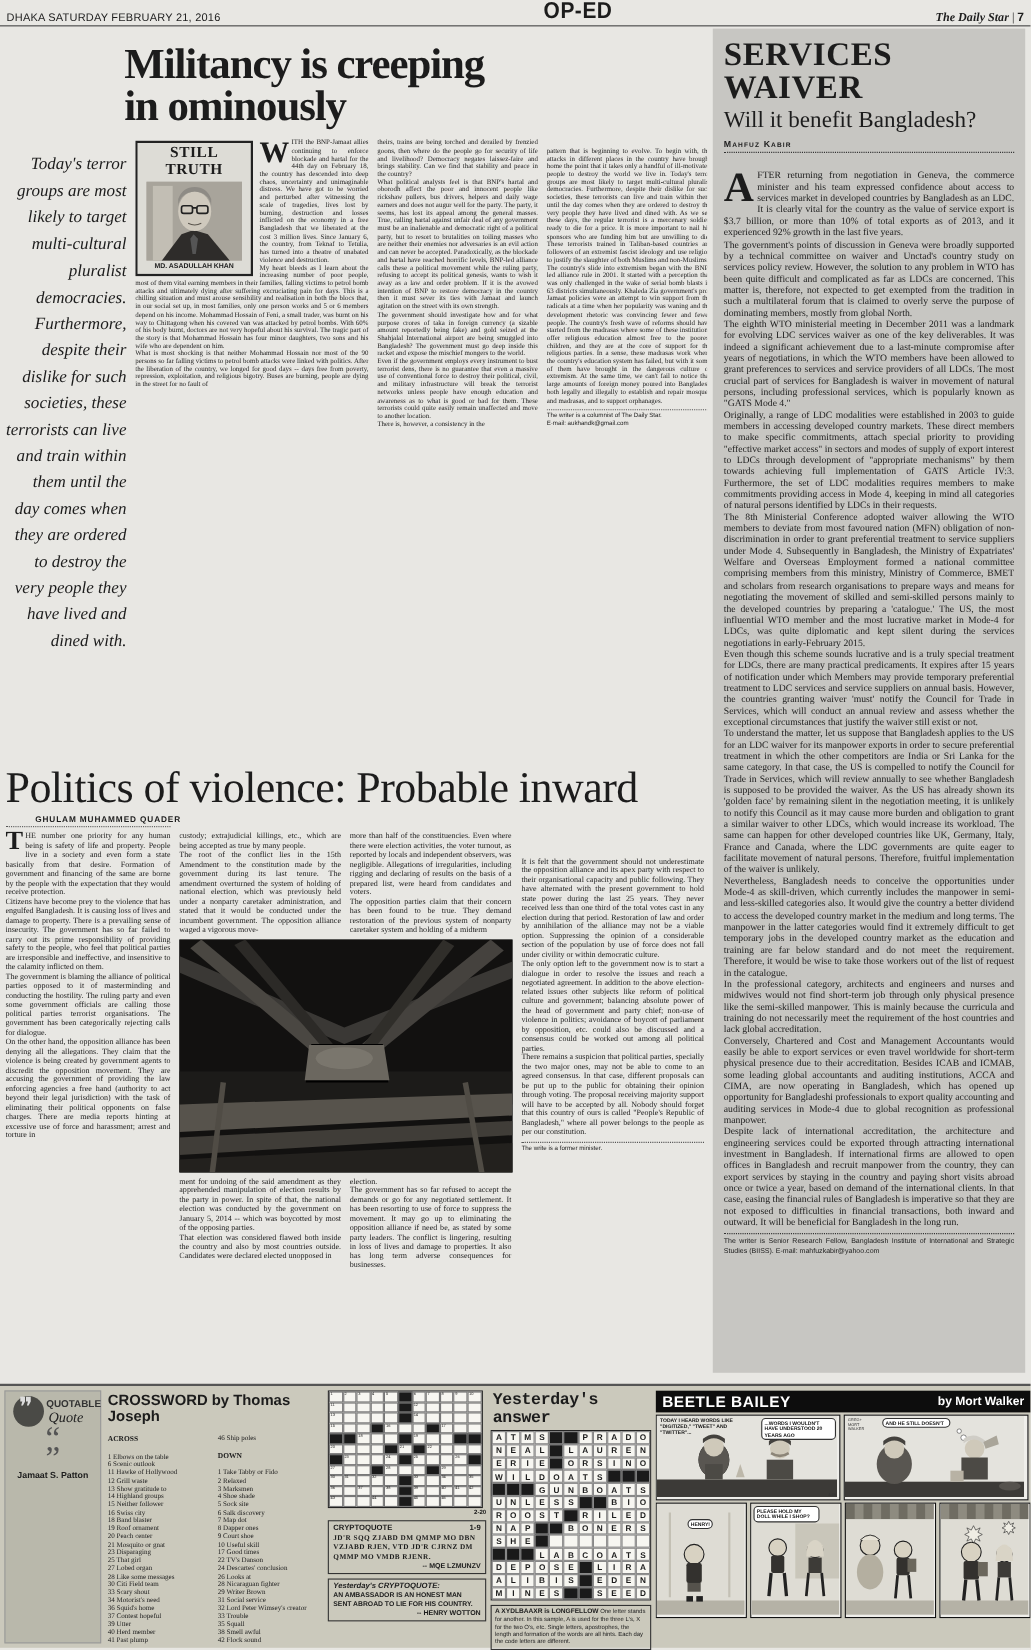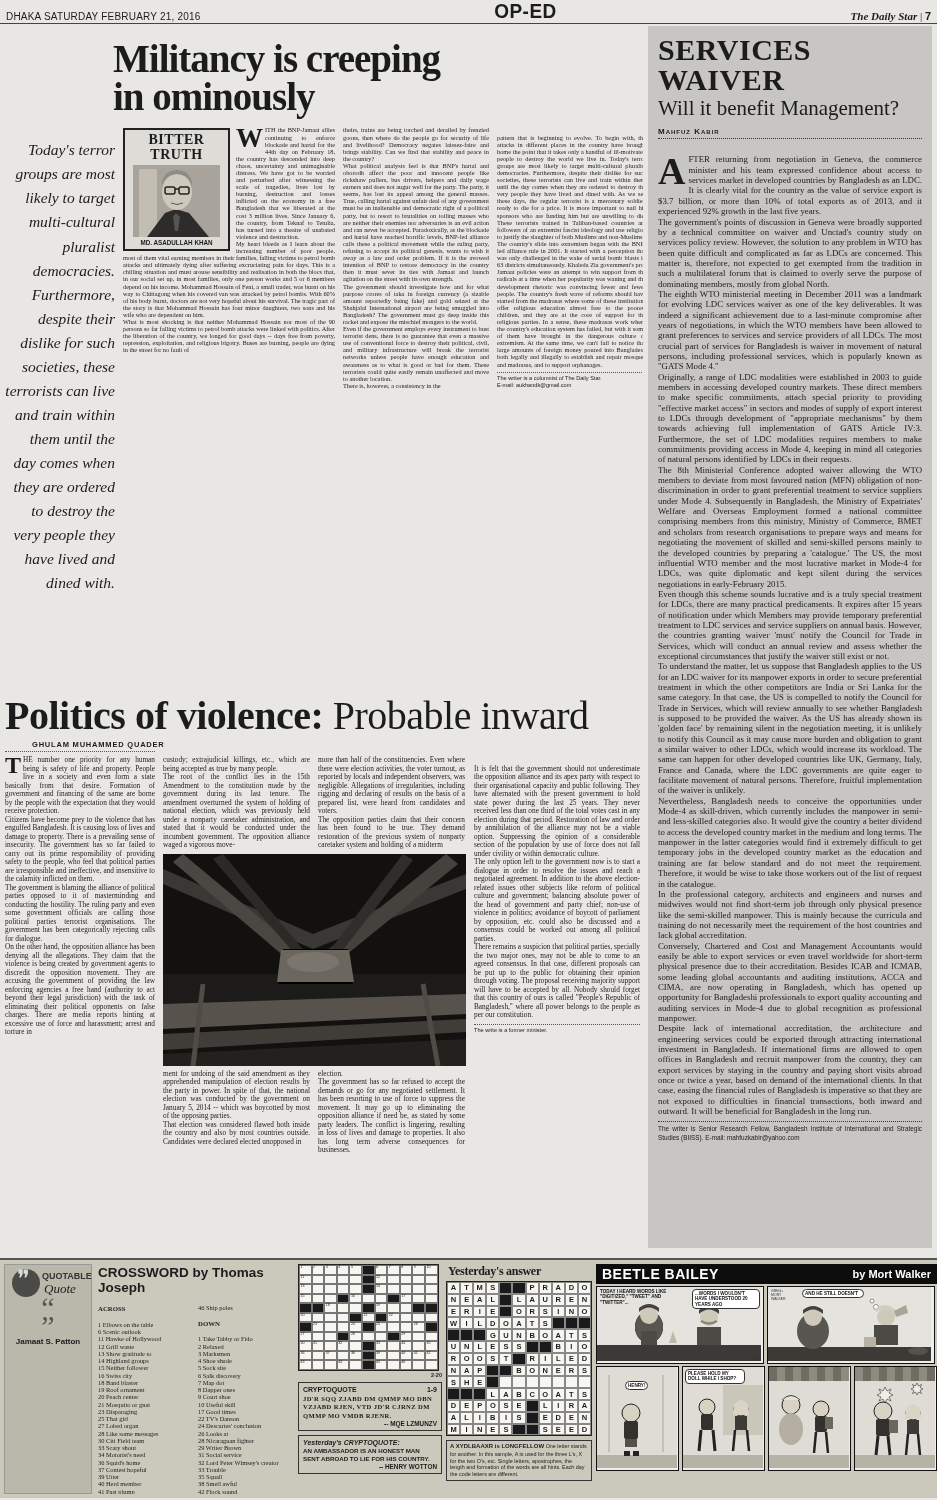--- a/index.html
+++ b/index.html
@@ -24,31 +24,31 @@
   .mcol2{width:146px;}
   .mcol3{width:149px;}
   .bitter{float:left;width:97px;border:2px solid #222;background:#dddcd6;padding:3px;margin:2px 6px 3px 0;text-align:center;}
   .bitter .bt{font-size:14px;font-weight:bold;line-height:1.05;letter-spacing:.5px;}
   .bitter .nm{font-size:6.3px;font-weight:bold;font-family:"Liberation Sans",sans-serif;margin-top:2px;}
   .dropcap{float:left;font-size:27px;line-height:22px;font-weight:bold;padding:1px 2px 0 0;}
   .mil-c1-text{text-align:justify;white-space:pre-line;}
   .art-foot{border-top:1px dotted #555;margin-top:4px;padding-top:2px;font-family:"Liberation Sans",sans-serif;font-size:5.6px;line-height:1.25;white-space:pre-line;text-align:left;}
   
   .pol-headline{font-size:40px;line-height:1;padding:10px 0 4px 0;letter-spacing:-.5px;}
-  .pol-headline .hb{font-weight:bold;}
+  .pol-headline .hb{font-weight:normal;}
   .pol-byline{font-family:"Liberation Sans",sans-serif;font-size:7.5px;font-weight:bold;letter-spacing:.8px;margin-left:27px;}
   .dotted{border-bottom:1px dotted #555;width:150px;margin:2px 0 4px 0;}
   .pol-body{display:flex;gap:8px;height:488px;overflow:hidden;}
   .pcol{font-size:7.3px;line-height:8.5px;text-align:justify;white-space:pre-line;overflow:hidden;}
   .pcol1{width:150px;flex:none;white-space:normal;}
   .pmid{width:303px;flex:none;display:flex;flex-direction:column;}
   .prow{display:flex;gap:8px;}
   .prow .pcol{width:147px;}
   .photo{width:303px;height:212px;margin:4px 0;background:#111;overflow:hidden;flex:none;}
-  .pcol4{width:166px;flex:none;}
+  .pcol4{width:166px;flex:none;margin-top:14px;}
   .dropcapT{float:left;font-size:24px;line-height:19px;font-weight:bold;padding-right:2px;}
   
   .services{width:284px;flex:none;background:#c7c6c2;padding:9px 10px;box-sizing:border-box;height:1222px;overflow:hidden;}
   .sv-kicker{font-size:30px;font-weight:bold;letter-spacing:.5px;line-height:1;}
   .sv-sub{font-size:21px;line-height:1.1;margin-top:2px;}
   .sv-by{font-family:"Liberation Sans",sans-serif;font-size:8px;font-weight:bold;letter-spacing:1px;margin:7px 0 2px 0;font-variant:small-caps;}
   .sv-dots{border-bottom:1px dotted #333;margin-bottom:5px;}
   .sv-body{font-size:8.8px;line-height:10.35px;text-align:justify;white-space:pre-line;}
   .sv-drop{float:left;font-size:38px;line-height:30px;font-weight:bold;padding:2px 3px 0 0;}
   .sv-foot{border-top:1px dotted #333;margin-top:5px;padding-top:3px;font-family:"Liberation Sans",sans-serif;font-size:6.4px;line-height:1.3;}
@@ -75,21 +75,21 @@
   .cw-cell span{position:absolute;top:-1px;left:0.5px;font-size:3.6px;font-family:"Liberation Sans",sans-serif;}
   .cw-date{text-align:right;font-size:5.5px;font-weight:bold;font-family:"Liberation Sans",sans-serif;margin-top:1px;}
   .crbox{border:1px solid #333;padding:3px 4px;font-family:"Liberation Sans",sans-serif;}
   .crhead{display:flex;justify-content:space-between;font-size:7px;font-weight:bold;}
   .crtext{font-size:6.6px;line-height:1.3;font-weight:bold;letter-spacing:.4px;margin-top:2px;font-family:"Liberation Serif",serif;}
   .crattr{text-align:right;font-size:6.4px;font-weight:bold;}
   .ybox{border:1px solid #333;padding:3px 4px;font-family:"Liberation Sans",sans-serif;}
   .ytitle{font-size:7px;font-weight:bold;font-style:italic;}
   .ytext{font-size:6.2px;font-weight:bold;line-height:1.3;margin-top:1px;}
   .ans{width:146px;flex:none;}
-  .ans-title{font-family:Liberation Serif, serif;font-size:12px;font-weight:bold;margin:0 0 2px 2px;letter-spacing:-.3px;}
+  .ans-title{font-family:Liberation Mono, monospace;font-size:15px;font-weight:bold;margin:0 0 2px 2px;letter-spacing:-.3px;}
   .ans-grid{display:grid;grid-template-columns:repeat(11,13.1px);grid-auto-rows:11.8px;border:1px solid #222;width:fit-content;background:#f7f6f1;}
   .an-cell{border:0.5px solid #888;display:flex;align-items:center;justify-content:center;font-family:"Liberation Sans",sans-serif;font-size:7.5px;font-weight:bold;}
   .an-cell.blk{background:#1a1a1a;}
   .howto{border:1px solid #333;margin-top:4px;padding:2px 3px;font-family:"Liberation Sans",sans-serif;font-size:5.4px;line-height:1.25;}
   .howto .ht{font-weight:bold;font-size:6px;}
   .comics{width:341px;flex:none;display:flex;flex-direction:column;gap:2px;overflow:hidden;}
   .cbar{background:#0d0d0d;color:#fff;display:flex;justify-content:space-between;align-items:center;padding:1px 6px;height:18px;font-family:"Liberation Sans",sans-serif;}
   .cbar .ct{font-size:14px;font-weight:bold;letter-spacing:.5px;}
   .cbar .cb{font-size:11px;font-weight:bold;}
   .strip{display:flex;gap:3px;}
@@ -114,21 +114,21 @@
 
   <div class="top">
     <div class="left-main">
 
       <div class="mil-headline">Militancy is creeping
 in ominously</div>
       <div class="mil-body">
         <div class="pullq">Today's terror groups are most likely to target multi-cultural pluralist democracies. Furthermore, despite their dislike for such societies, these terrorists can live and train within them until the day comes when they are ordered to destroy the very people they have lived and dined with.</div>
         <div class="mcol mcol1">
           <div class="bitter">
-            <div class="bt" style="white-space:pre-line">BITTER
+            <div class="bt" style="white-space:pre-line">STILL
 TRUTH</div>
             <svg width="87" height="72" viewBox="0 0 87 72" style="margin:2px auto 0 auto;">
               <rect width="87" height="72" fill="#b9b5ac"></rect>
               <rect x="0" y="0" width="87" height="72" fill="#a8a49b"></rect>
               <rect x="6" y="4" width="18" height="68" fill="#c2beb4"></rect>
               <path d="M14 72 L32 48 L43 44 L56 48 L76 72 Z" fill="#2e2c2a"></path>
               <path d="M40 52 L43 48 L47 52 L45 66 L42 66 Z" fill="#555"></path>
               <ellipse cx="44" cy="27" rx="15" ry="18" fill="#cfc9bd"></ellipse>
               <path d="M29 22 Q31 10 44 9 Q57 10 59 22 L59 16 Q55 5 44 5 Q33 5 29 16 Z" fill="#8e8b85"></path>
               <rect x="32" y="22" width="10" height="7" rx="2" fill="none" stroke="#222" stroke-width="1.5"></rect>
@@ -202,21 +202,21 @@
           <span style="white-space:pre-line">It is felt that the government should not underestimate the opposition alliance and its apex party with respect to their organisational capacity and public following. They have alternated with the present government to hold state power during the last 25 years. They never received less than one third of the total votes cast in any election during that period. Restoration of law and order by annihilation of the alliance may not be a viable option.  Suppressing the opinion of a considerable section of the population by use of force does not fall under civility or within democratic culture.
 The only option left to the government now is to start a dialogue in order to resolve the issues and reach a negotiated agreement. In addition to the above election-related issues other subjects like reform of political culture and government; balancing absolute power of the head of government and party chief; non-use of violence in politics; avoidance of boycott of parliament by opposition, etc. could also be discussed and a consensus could be worked out among all political parties.
 There remains a suspicion that political parties, specially the two major ones, may not be able to come to an agreed consensus. In that case, different proposals can be put up to the public for obtaining their opinion through voting. The proposal receiving majority support will have to be accepted by all. Nobody should forget that this country of ours is called "People's Republic of Bangladesh," where all power belongs to the people as per our constitution.</span>
           <div class="art-foot">The write is a former minister.</div>
         </div>
       </div>
     </div>
 
     <aside class="services">
       <div class="sv-kicker">SERVICES WAIVER</div>
-      <div class="sv-sub">Will it benefit Management?</div>
+      <div class="sv-sub">Will it benefit Bangladesh?</div>
       <div class="sv-by">Mahfuz Kabir</div>
       <div class="sv-dots"></div>
       <div class="sv-body">
         <span class="sv-drop">A</span><span>FTER returning from negotiation in Geneva, the commerce minister and his team expressed confidence about access to services market in developed countries by Bangladesh as an LDC. It is clearly vital for the country as the value of service export is $3.7 billion, or more than 10% of total exports as of 2013, and it experienced 92% growth in the last five years.
 The government's points of discussion in Geneva were broadly supported by a technical committee on waiver and Unctad's country study on services policy review. However, the solution to any problem in WTO has been quite difficult and complicated as far as LDCs are concerned. This matter is, therefore, not expected to get exempted from the tradition in such a multilateral forum that is claimed to overly serve the purpose of dominating members, mostly from global North.
 The eighth WTO ministerial meeting in December 2011 was a landmark for evolving LDC services waiver as one of the key deliverables. It was indeed a significant achievement due to a last-minute compromise after years of negotiations, in which the WTO members have been allowed to grant preferences to services and service providers of all LDCs. The most crucial part of services for Bangladesh is waiver in movement of natural persons, including professional services, which is popularly known as "GATS Mode 4."
 Originally, a range of LDC modalities were established in 2003 to guide members in accessing developed country markets. These direct members to make specific commitments, attach special priority to providing "effective market access" in sectors and modes of supply of export interest to LDCs through development of "appropriate mechanisms" by them towards achieving full implementation of GATS Article IV:3. Furthermore, the set of LDC modalities requires members to make commitments providing access in Mode 4, keeping in mind all categories of natural persons identified by LDCs in their requests.
 The 8th Ministerial Conference adopted waiver allowing the WTO members to deviate from most favoured nation (MFN) obligation of non-discrimination in order to grant preferential treatment to service suppliers under Mode 4. Subsequently in Bangladesh, the Ministry of Expatriates' Welfare and Overseas Employment formed a national committee comprising members from this ministry, Ministry of Commerce, BMET and scholars from research organisations to prepare ways and means for negotiating the movement of skilled and semi-skilled persons mainly to the developed countries by preparing a 'catalogue.' The US, the most influential WTO member and the most lucrative market in Mode-4 for LDCs, was quite diplomatic and kept silent during the services negotiations in early-February 2015.
 Even though this scheme sounds lucrative and is a truly special treatment for LDCs, there are many practical predicaments. It expires after 15 years of notification under which Members may provide temporary preferential treatment to LDC services and service suppliers on annual basis. However, the countries granting waiver 'must' notify the Council for Trade in Services, which will conduct an annual review and assess whether the exceptional circumstances that justify the waiver still exist or not.
 To understand the matter, let us suppose that Bangladesh applies to the US for an LDC waiver for its manpower exports in order to secure preferential treatment in which the other competitors are India or Sri Lanka for the same category. In that case, the US is compelled to notify the Council for Trade in Services, which will review annually to see whether Bangladesh is supposed to be provided the waiver. As the US has already shown its 'golden face' by remaining silent in the negotiation meeting, it is unlikely to notify this Council as it may cause more burden and obligation to grant a similar waiver to other LDCs, which would increase its workload. The same can happen for other developed countries like UK, Germany, Italy, France and Canada, where the LDC governments are quite eager to facilitate movement of natural persons. Therefore, fruitful implementation of the waiver is unlikely.

